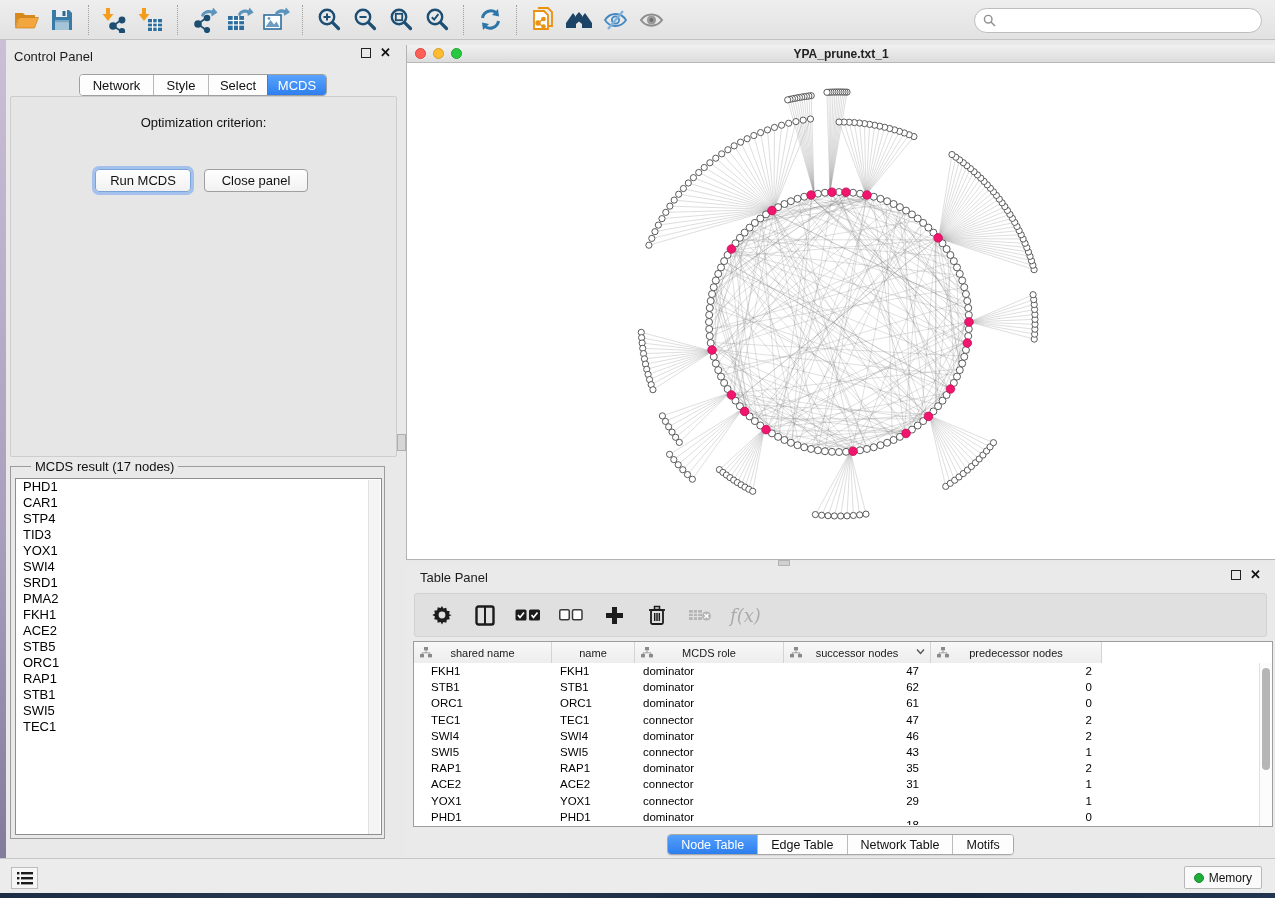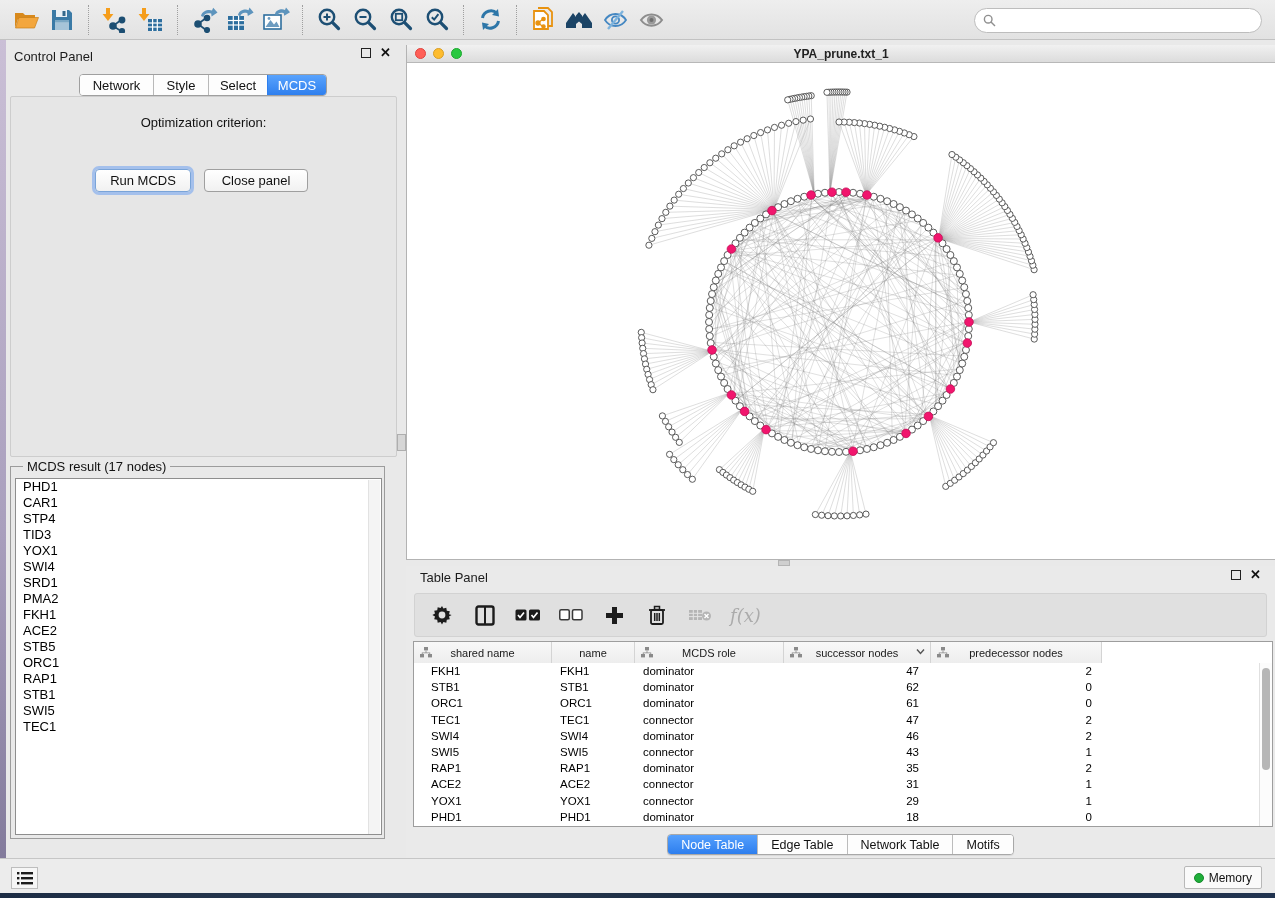--- a/index.html
+++ b/index.html
@@ -47,21 +47,21 @@
   .dd-stepper { width:20px; height:19px; margin-right:2px; border-radius:3px;
                 background:linear-gradient(#6fb1fc,#3077e8); display:flex; align-items:center; justify-content:center; }
   .btn { height:23px; background:linear-gradient(#ffffff,#f1f1f1); border:1px solid #9f9f9f;
          border-radius:4px; font-size:13px; color:#111; display:inline-flex; align-items:center; justify-content:center; }
   .btn.focus-ring { box-shadow:0 0 0 3px rgba(110,160,240,.55); border-color:#7aa4d8; }
   .run-btn { position:absolute; left:84px; top:72px; width:96px; }
   .closep-btn { position:absolute; left:193px; top:72px; width:104px; }
 
   .mcds-fieldset { position:absolute; left:4px; top:426px; width:375px; height:373px;
                    border:1px solid #9c9c9c; }
-  .mcds-legend { position:absolute; left:12px; top:-8px; background:#e9e9e9; padding:0 4px; font-size:13px; color:#111; }
+  .mcds-legend { position:absolute; left:20px; top:-8px; background:#e9e9e9; padding:0 4px; font-size:13px; color:#111; }
   .mcds-list { position:absolute; left:4px; top:11px; width:367px; height:357px; background:#fff;
                border:1px solid #8e8e8e; overflow:hidden; }
   .mcds-track { position:absolute; right:1px; top:1px; width:12px; height:355px; background:#f4f4f4; border-left:1px solid #e2e2e2; }
   .mcds-item { font-size:13px; color:#000; line-height:16px; padding-left:7px; }
 
   .v-grip { position:absolute; left:397px; top:434px; width:9px; height:17px; background:#d6d6d6;
             border:1px solid #aeaeae; }
 
   
   .network-window { position:absolute; left:406px; top:45px; width:869px; height:515px;
@@ -1178,21 +1178,21 @@
             <div class="g-cell" style="width: 138px; text-align: left; padding-left: 17px;">YOX1</div>
             <div class="g-cell" style="width: 83px; text-align: left; padding-left: 8px;">YOX1</div>
             <div class="g-cell" style="width: 149px; text-align: left; padding-left: 8px;">connector</div>
             <div class="g-cell" style="width: 147px; text-align: right; padding-right: 12px;">29</div>
             <div class="g-cell" style="width: 171px; text-align: right; padding-right: 10px;">1</div>
           </div>
           <div class="grid-row">
             <div class="g-cell" style="width: 138px; text-align: left; padding-left: 17px;">PHD1</div>
             <div class="g-cell" style="width: 83px; text-align: left; padding-left: 8px;">PHD1</div>
             <div class="g-cell" style="width: 149px; text-align: left; padding-left: 8px;">dominator</div>
-            <div class="g-cell" style="width: 147px; text-align: right; padding-right: 12px;">18</div>
+            <div class="g-cell" style="width: 147px; text-align: right; padding-right: 12px; margin-top: 8px;">18</div>
             <div class="g-cell" style="width: 171px; text-align: right; padding-right: 10px;">0</div>
           </div>
         </div>
       <div class="vscroll">
           <div class="vthumb"></div>
         </div>
     </div>
 
     <div class="bottom-tabs">
       <div class="bt-group">

